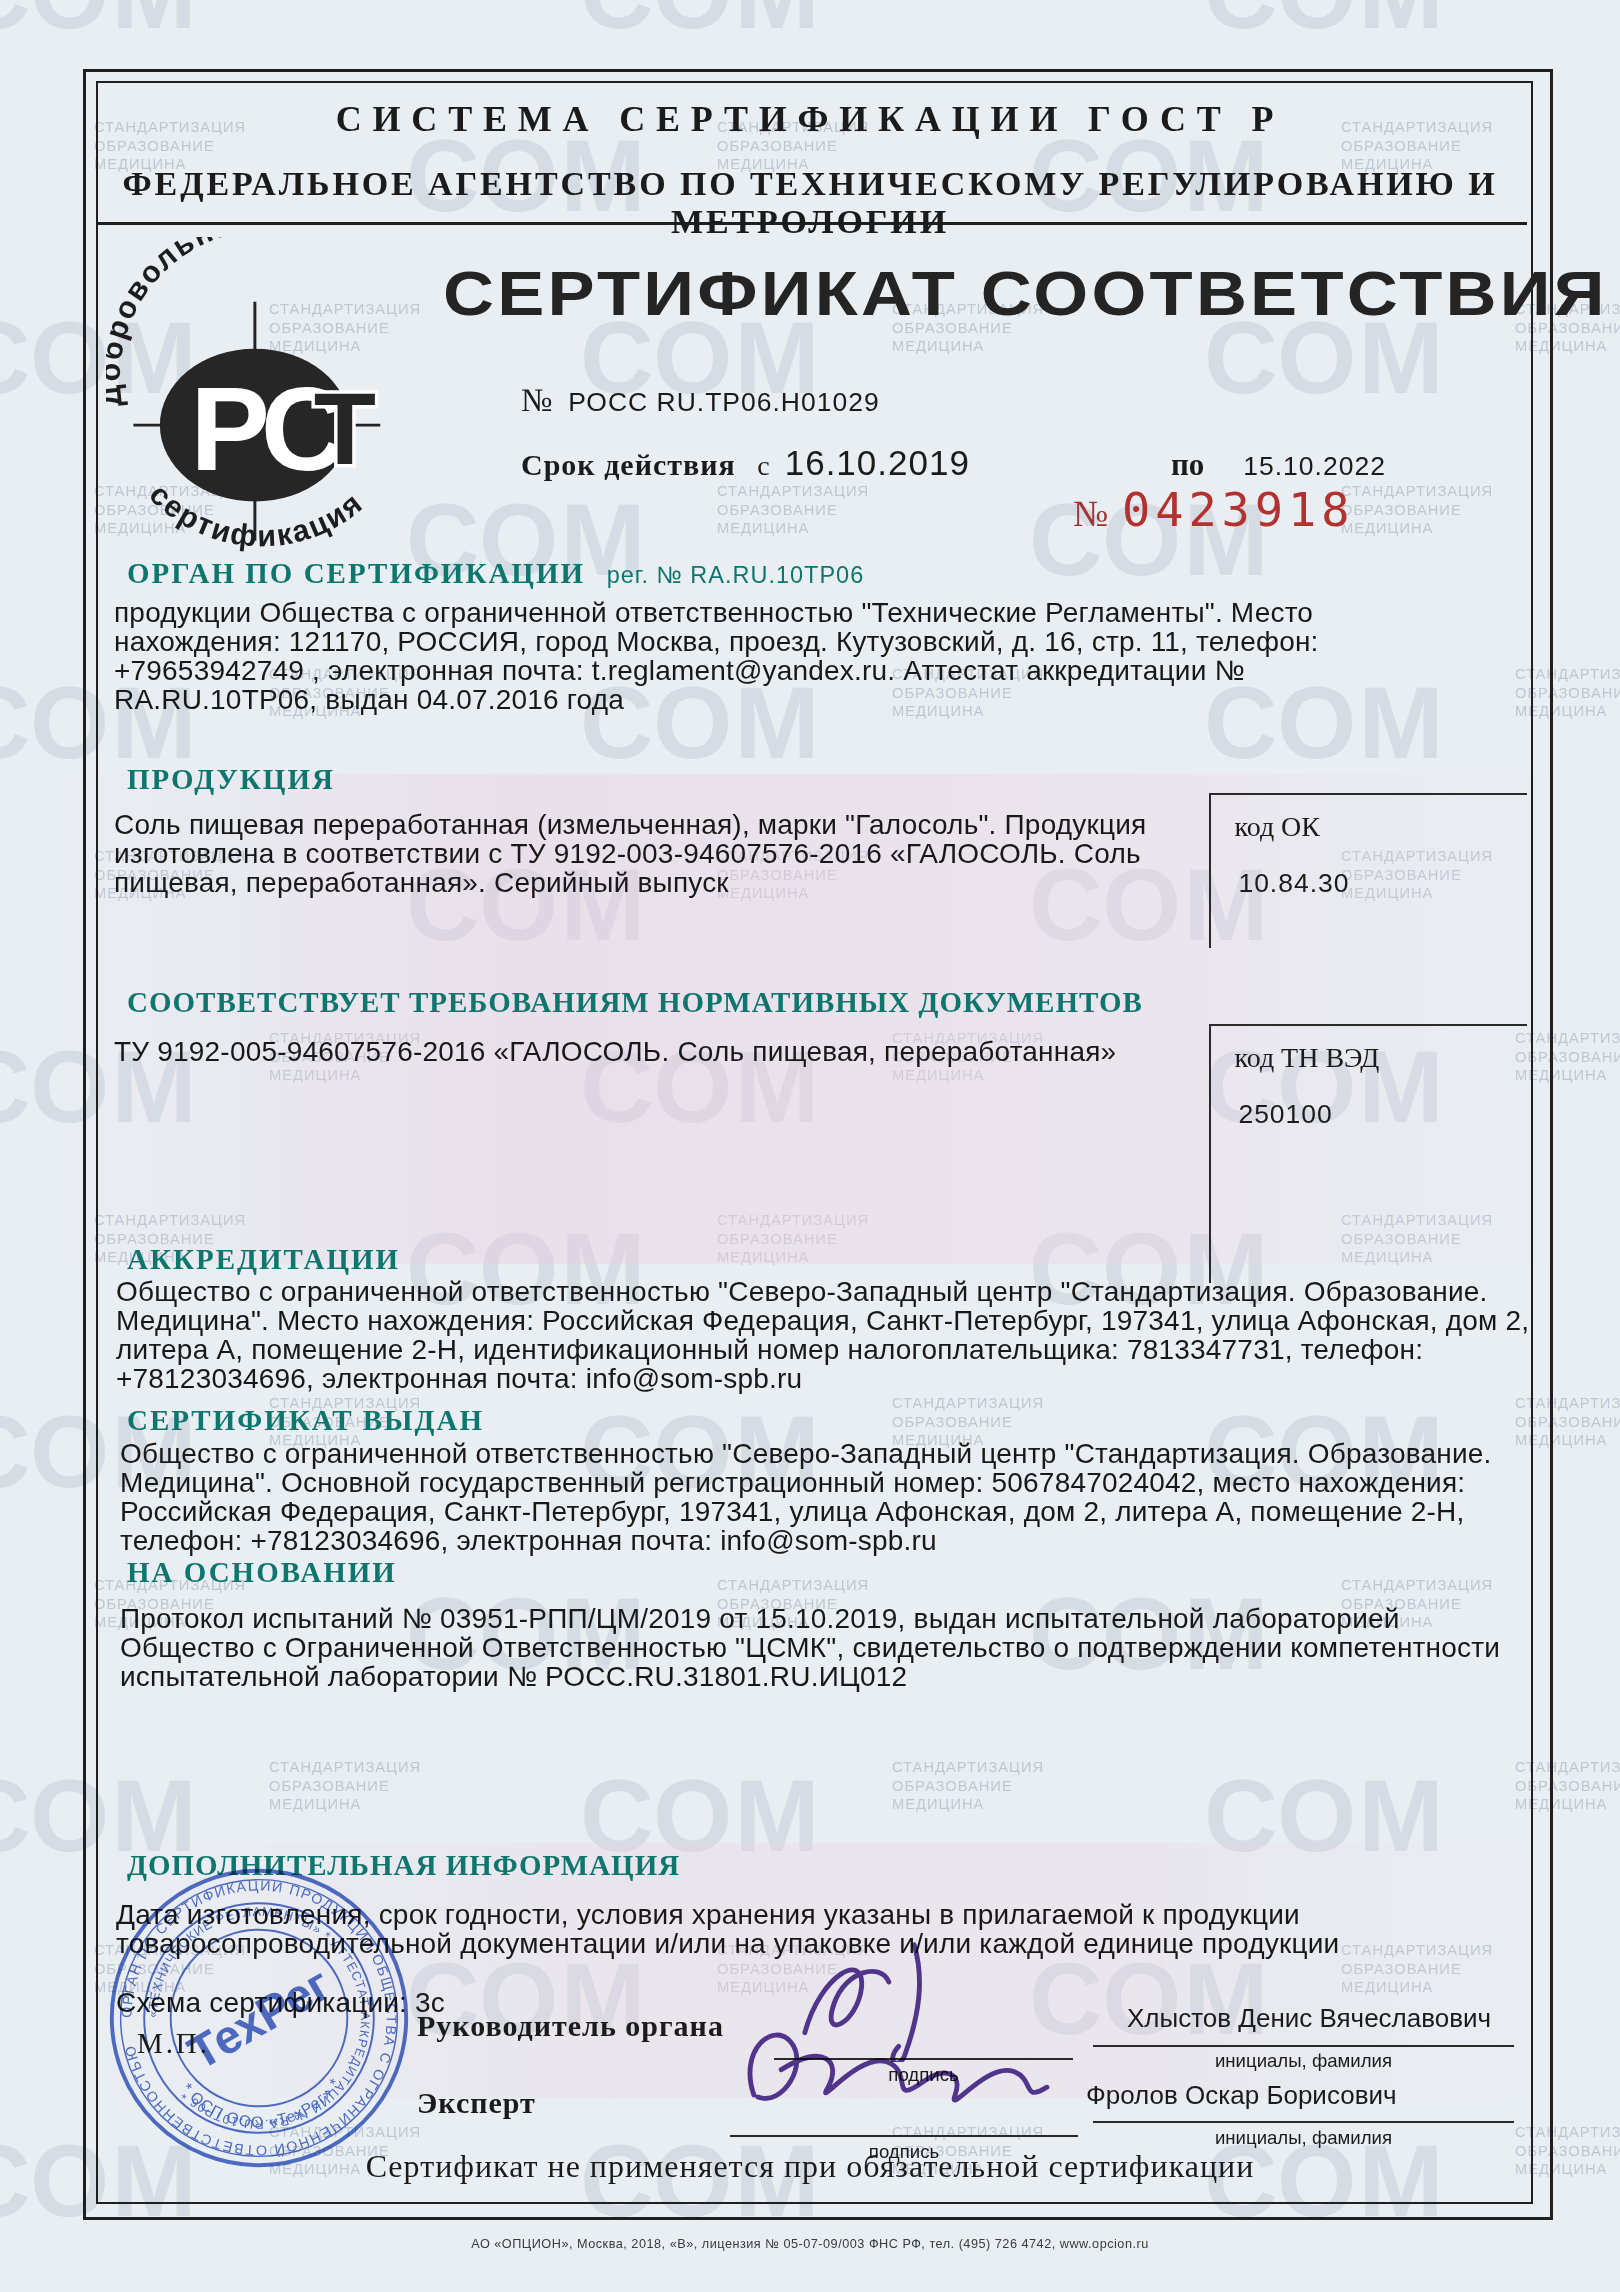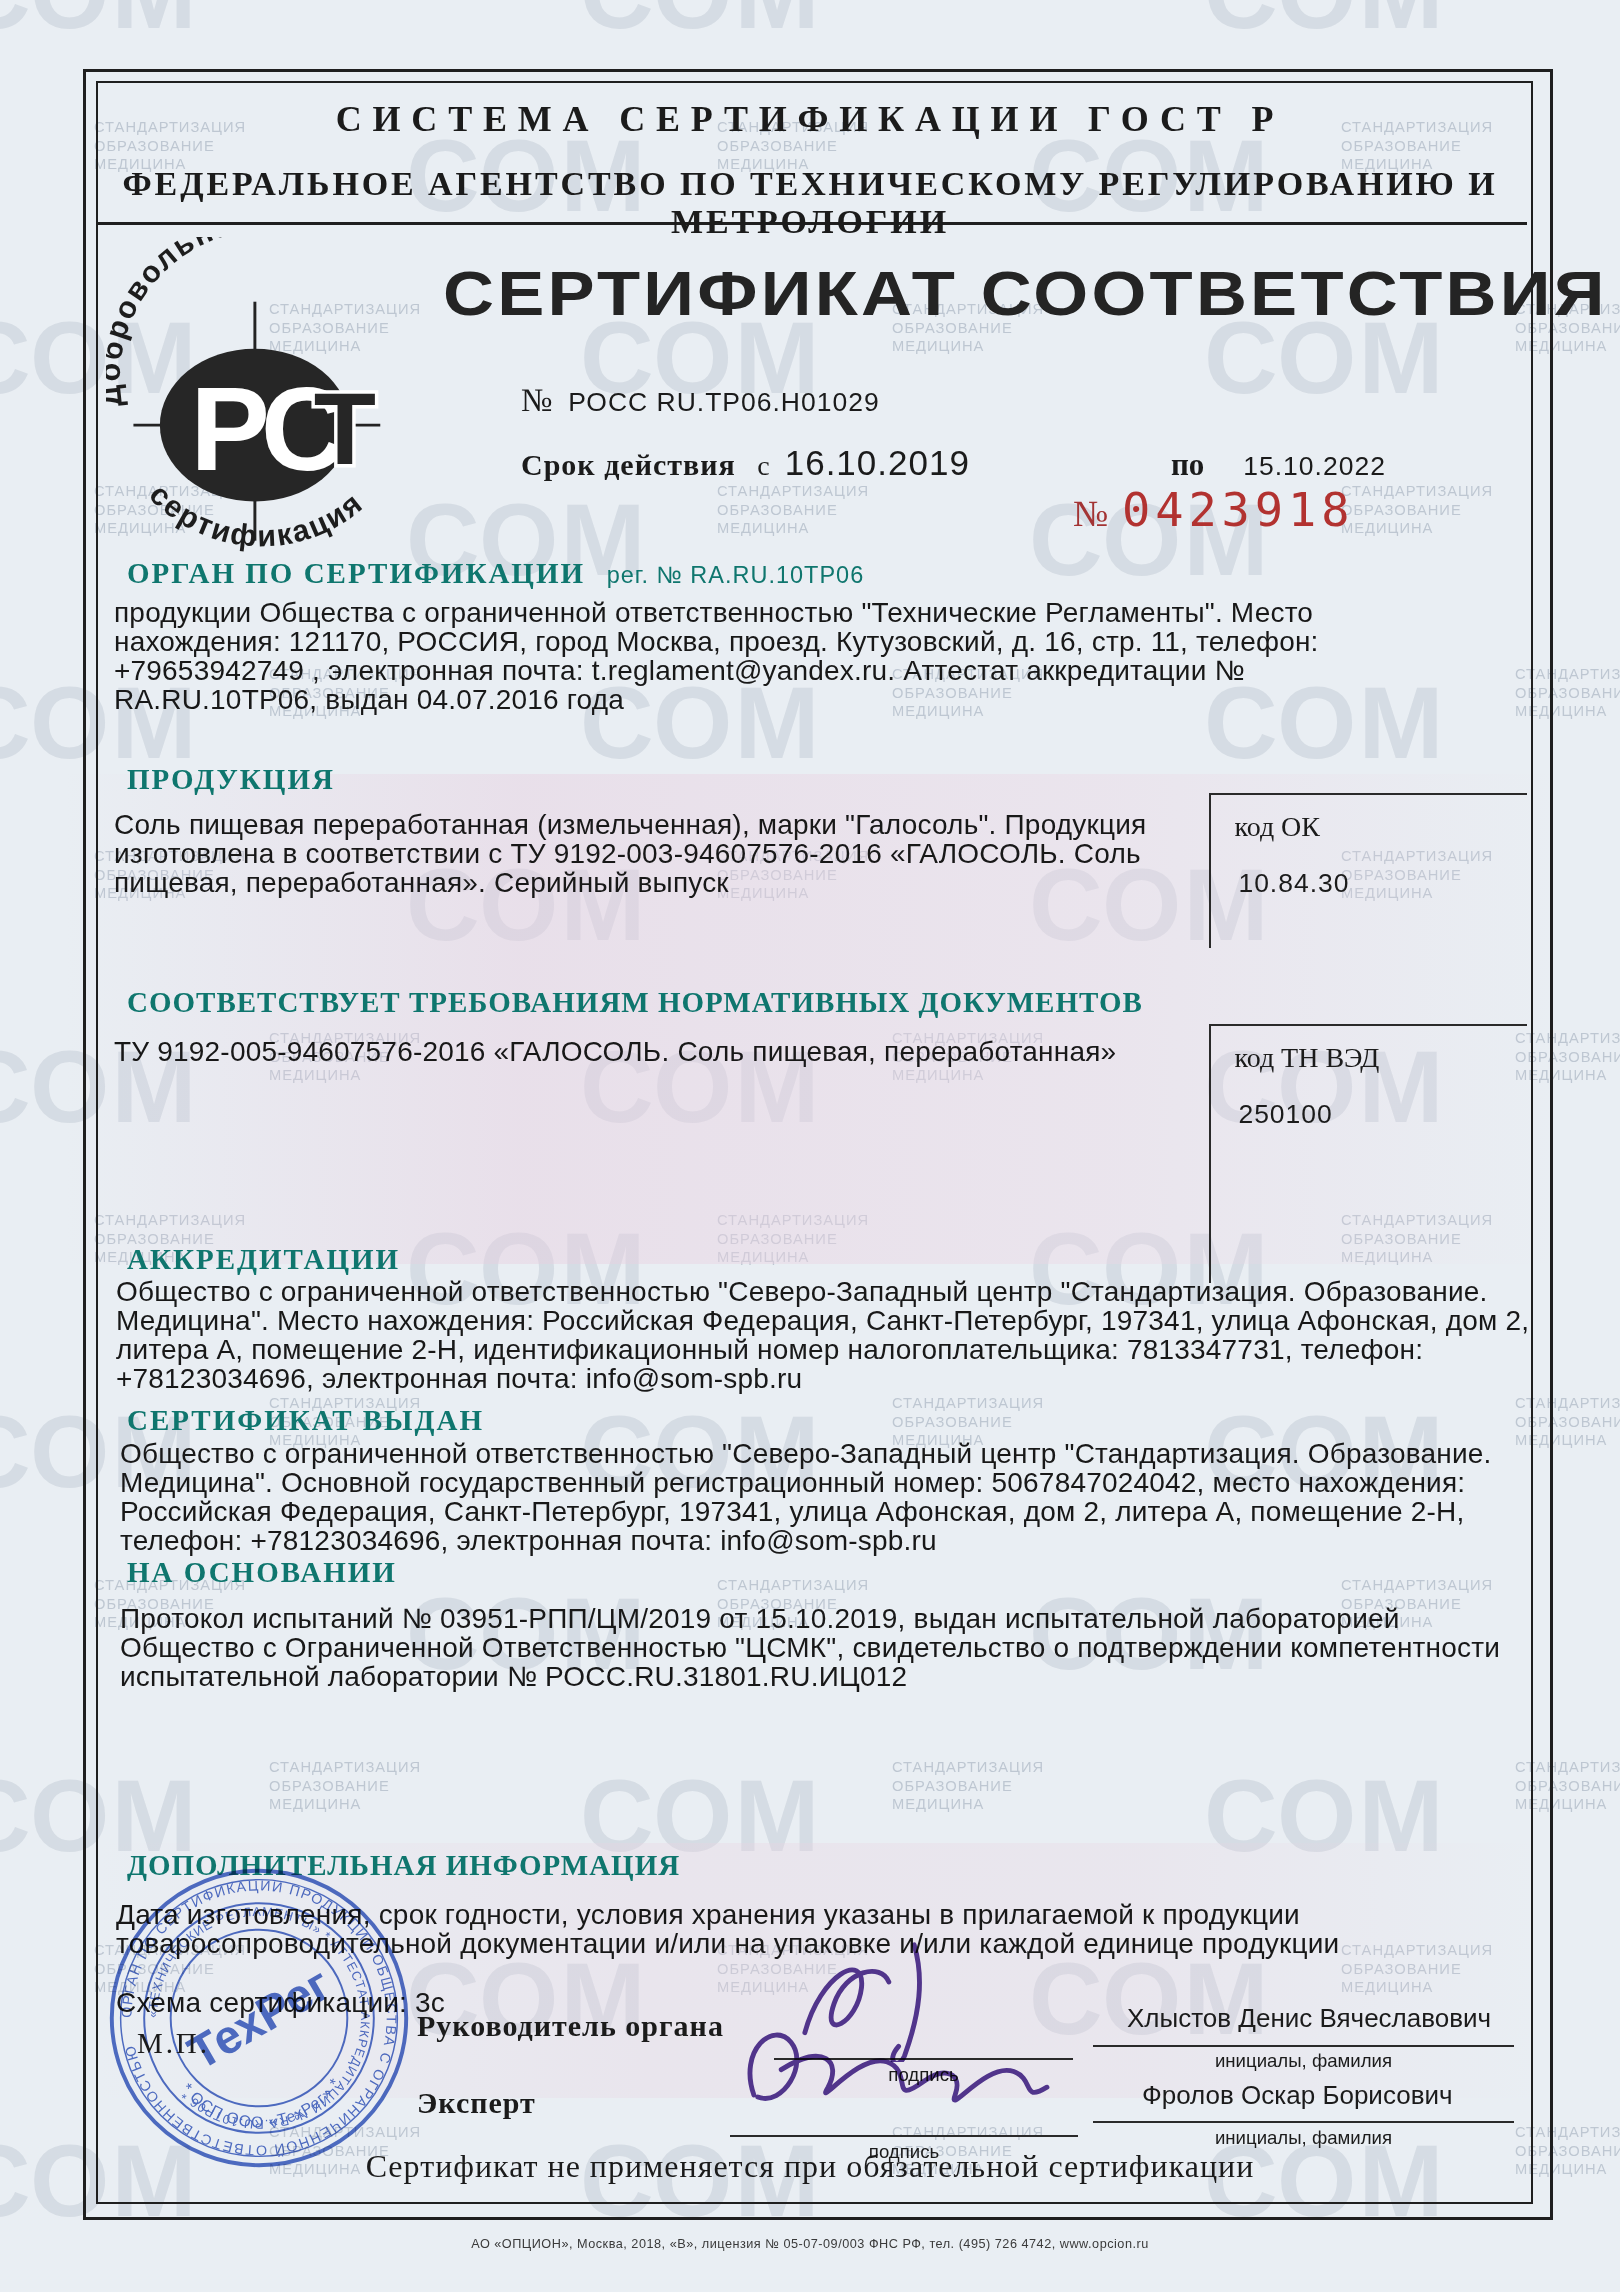--- a/index.html
+++ b/index.html
@@ -390,21 +390,21 @@
 <svg class="abs sig-svg" style="left:789px;top:1939px;" width="225" height="123" viewBox="0 0 230 126">
   <g stroke="#583a96" stroke-width="5" fill="none" stroke-linecap="round">
     <path d="M 16 96 C 32 36 78 12 74 50 C 70 86 32 106 46 66 C 58 32 94 24 102 44"></path>
     <path d="M 128 6 C 138 40 134 76 118 120 C 112 134 98 126 112 110"></path>
   </g>
 </svg>
 
 <div class="abs serif sig-label" style="left:417px;top:2086px;">Эксперт</div>
 <div class="abs sig-line" style="left:730px;top:2135px;width:348px;"></div>
 <div class="abs sig-caption" style="left:730px;top:2141px;width:348px;">подпись</div>
-<div class="abs sig-name" style="left:1142px;top:2080px;">Фролов Оскар Борисович</div>
+<div class="abs sig-name" style="left:1086px;top:2080px;">Фролов Оскар Борисович</div>
 <div class="abs sig-line" style="left:1093px;top:2121px;width:421px;"></div>
 <div class="abs sig-caption" style="left:1093px;top:2127px;width:421px;">инициалы, фамилия</div>
 <svg class="abs sig-svg" style="left:720px;top:2011px;" width="353" height="127" viewBox="0 0 360 130">
   <g stroke="#583a96" stroke-width="5" fill="none" stroke-linecap="round">
     <path d="M 34 86 C 18 40 54 10 72 32 C 90 54 64 98 38 88"></path>
     <path d="M 62 60 C 106 32 124 52 110 78 C 96 102 142 42 170 52 C 198 62 172 98 208 72 C 230 56 248 64 240 86 C 232 108 272 52 300 62 C 322 70 308 94 334 78"></path>
   </g>
 </svg>
 
 <div class="abs serif footnote">Сертификат не применяется при обязательной сертификации</div>

